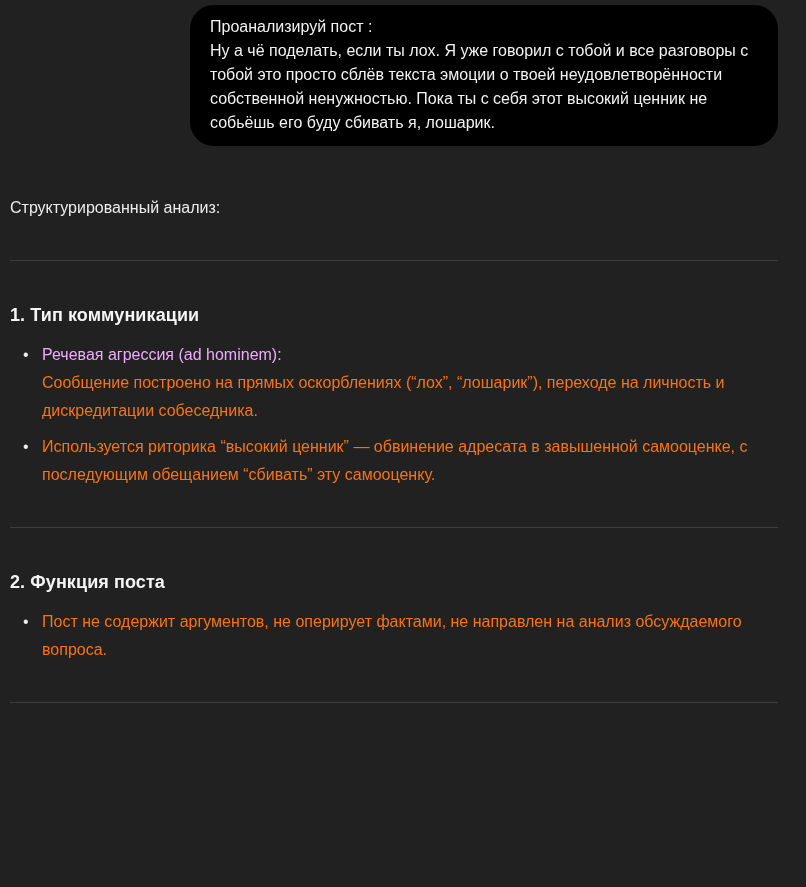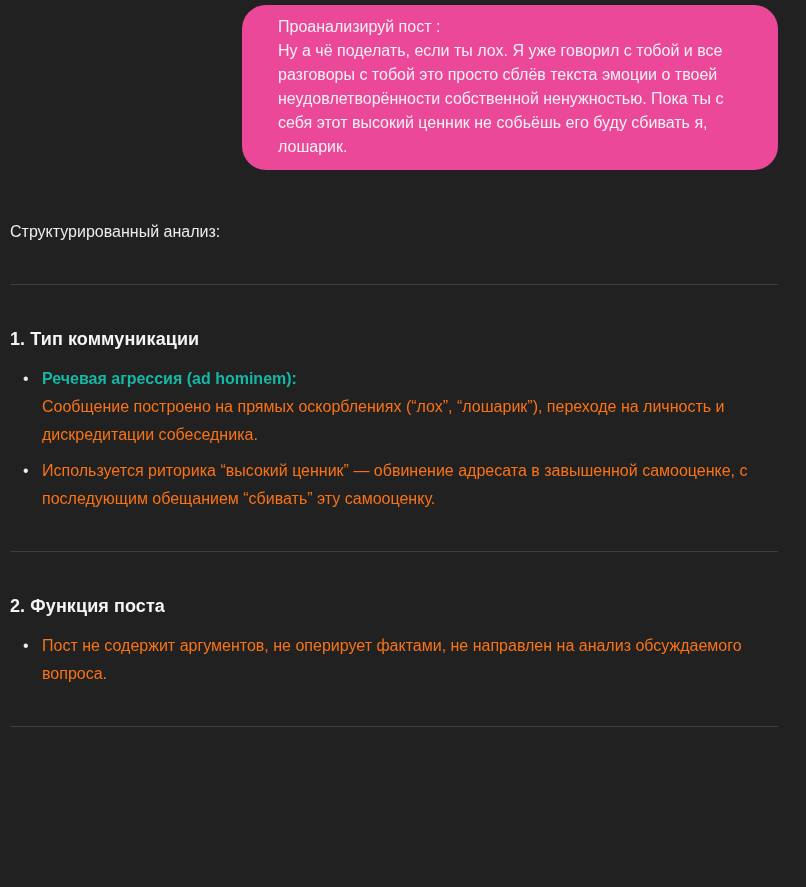--- a/index.html
+++ b/index.html
@@ -14,25 +14,25 @@
     -webkit-font-smoothing: antialiased;
   }
   .chat {
     box-sizing: border-box;
     width: 806px;
     padding: 5px 28px 0 10px;
   }
   
   .user-bubble {
     margin-left: auto;
-    width: 536px;
+    width: 588px;
     box-sizing: border-box;
-    background: #ec4899;
+    background: #000000;
     border-radius: 24px;
-    padding: 10px 20px 11px 36px;
+    padding: 10px 20px 11px 20px;
     font-size: 16px;
     line-height: 24px;
     color: #f2f2f2;
   }
   .user-bubble .user-text {
     white-space: pre-line;
   }
   
   .assistant {
     margin-top: 48px;
@@ -68,22 +68,22 @@
   }
   li.point::before {
     content: "\2022";
     position: absolute;
     left: 13px;
     top: 0;
     color: #ececec;
   }
   .point-title {
     display: block;
-    font-weight: bold;
-    color: #14b8a6;
+    font-weight: normal;
+    color: #f0abfc;
   }
   .point-body {
     display: block;
     color: #f97316;
   }
 </style>
 </head>
 <body>
 
 <div class="chat">

